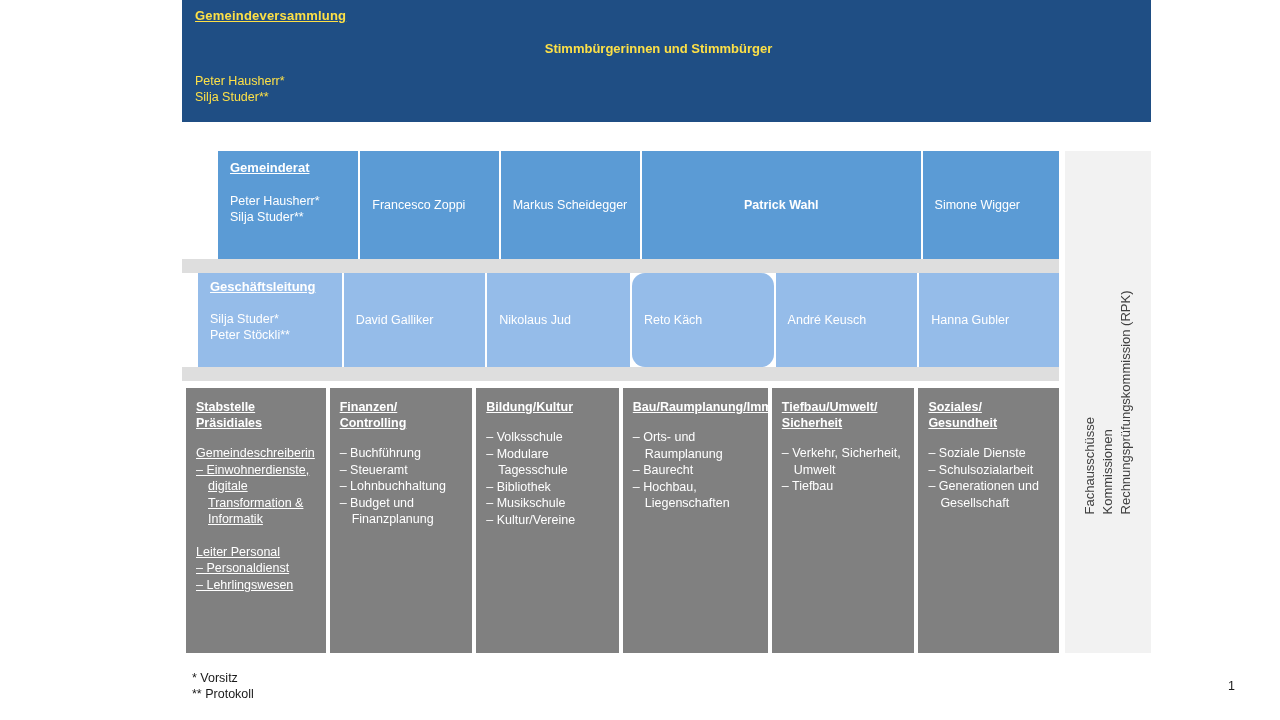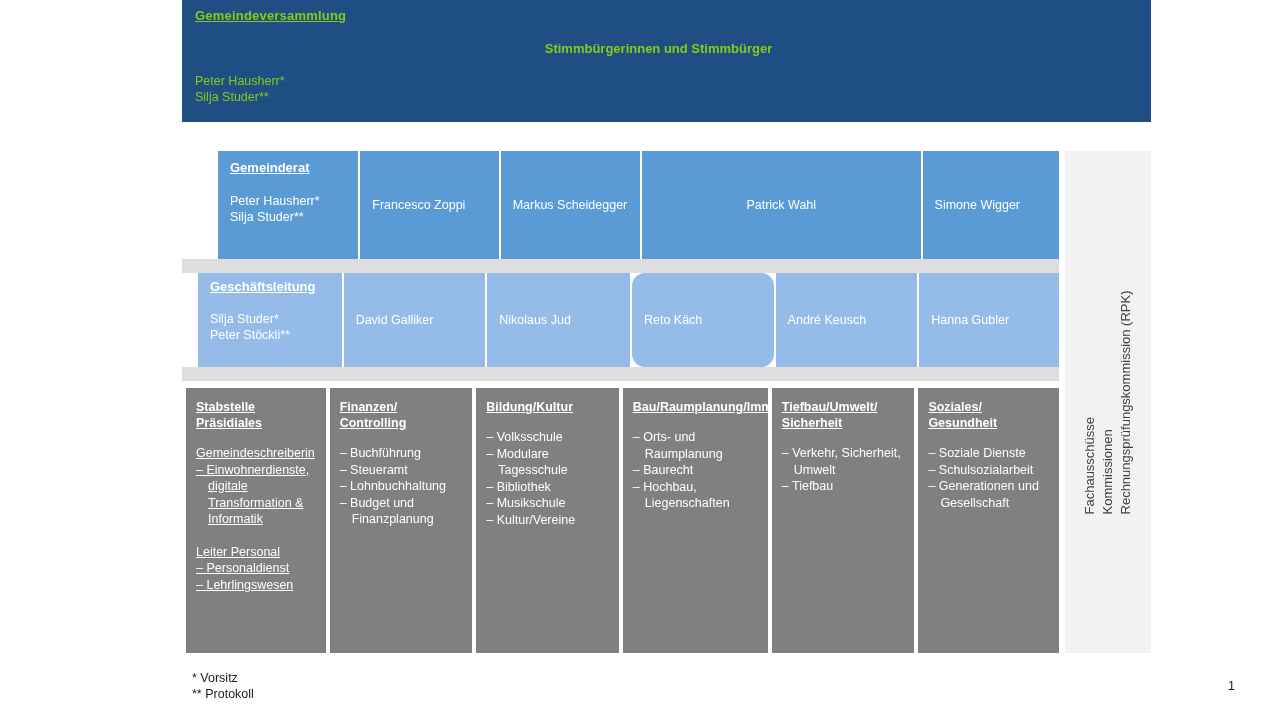--- a/index.html
+++ b/index.html
@@ -9,21 +9,21 @@
     font-family: "Liberation Sans", sans-serif;
     overflow: hidden;
   }
   #canvas { position: relative; width: 1280px; height: 720px; }
 
   
   .l1-box {
     position: absolute;
     left: 182px; top: 0px; width: 969px; height: 122px;
     background: #1f4e84;
-    color: #84cc16;
+    color: #fde047;
   }
   .l1-title {
     position: absolute; left: 13px; top: 8px;
     font-size: 13px; font-weight: bold; text-decoration: underline;
     letter-spacing: .2px;
   }
   .l1-center {
     position: absolute; left: 0; right: 16px; top: 41px;
     text-align: center; font-size: 13px; font-weight: bold;
   }
@@ -52,20 +52,21 @@
     font-size: 13px; font-weight: bold; text-decoration: underline;
   }
   .l2-names {
     position: absolute; left: 12px; top: 42px;
     font-size: 12.5px; line-height: 16px;
   }
   .l2-center {
     position: absolute; left: 0; right: 0; top: 0; bottom: 0;
     display: flex; align-items: center; justify-content: center;
     font-size: 12.5px;
+    font-weight: bold;
   }
   .l2-left {
     position: absolute; left: 12px; top: 0; bottom: 0;
     display: flex; align-items: center; font-size: 12.5px;
   }
 
   
   .band {
     position: absolute; left: 182px; width: 877px; height: 14px;
     background: #dedede;

